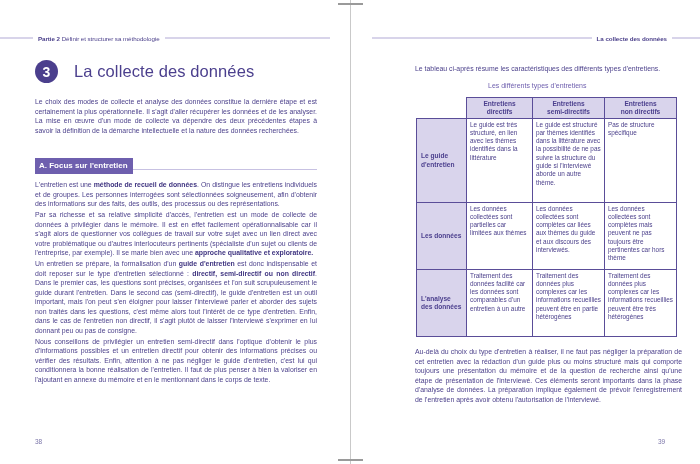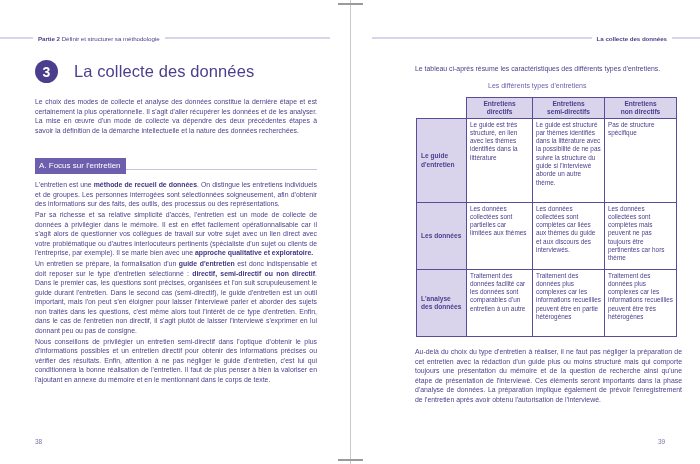--- a/index.html
+++ b/index.html
@@ -34,21 +34,21 @@
   .chapter-num { width: 23px; height: 23px; border-radius: 50%; background: #4b3f8d; color: #fff; font-weight: bold; font-size: 14px; display: flex; align-items: center; justify-content: center; }
   .chapter-title { margin-left: 16px; font-size: 16.5px; color: #4b3f8d; letter-spacing: 0.1px; }
 
   .body-text { position: absolute; font-size: 6.9px; line-height: 9.5px; color: #4a3f8a; text-align: justify; }
   .body-text p { margin-bottom: 1.5px; }
   .body-text b { font-weight: bold; color: #3f3480; }
 
   .intro { left: 35px; top: 97px; width: 282px; }
 
   .section-head { position: absolute; left: 35px; top: 154px; width: 282px; height: 16px; border-bottom: 1.5px solid #c7c1e2; }
-  .section-head .label { display: inline-block; background: #6e5fae; color: #fff; font-weight: normal; font-size: 8px; line-height: 16px; padding: 0 5px 0 4px; height: 16px; }
+  .section-head .label { display: inline-block; background: #6e5fae; color: #fff; font-weight: bold; font-size: 8px; line-height: 16px; padding: 0 5px 0 4px; height: 16px; }
 
   .focus { left: 35px; top: 180px; width: 282px; }
 
   .page-num { position: absolute; top: 438px; font-size: 6.5px; color: #7a74a8; }
   .left .page-num { left: 35px; }
   .right .page-num { left: 308px; }
 
   
   .lead { position: absolute; left: 65px; top: 65px; font-size: 6.9px; color: #4a3f8a; white-space: nowrap; }
   .table-caption { position: absolute; left: 0; top: 82px; width: 100%; padding-left: 138px; font-size: 7px; color: #6e5fae; white-space: nowrap; }

